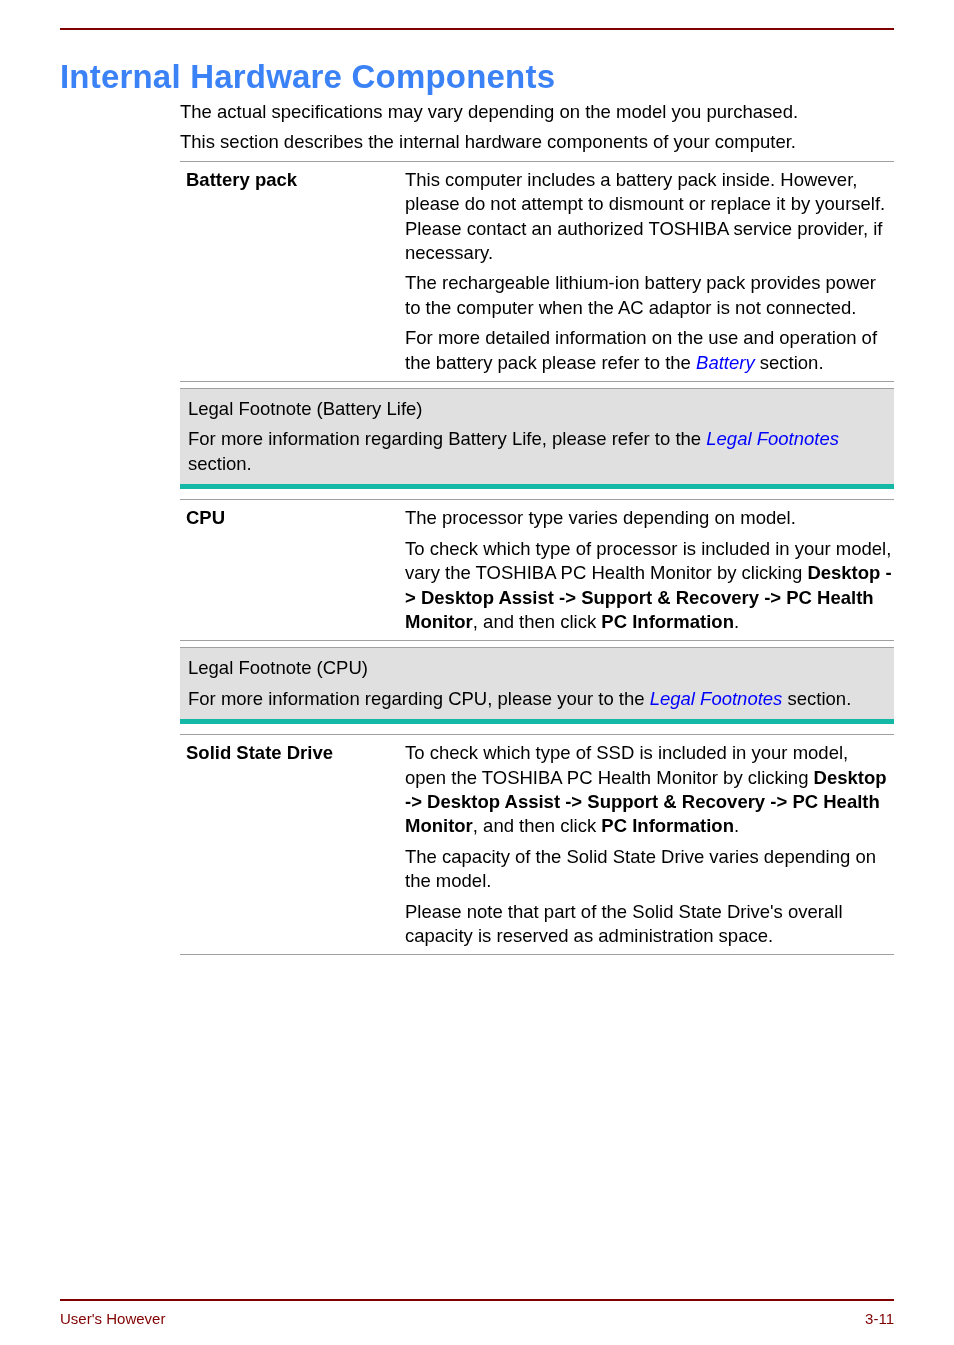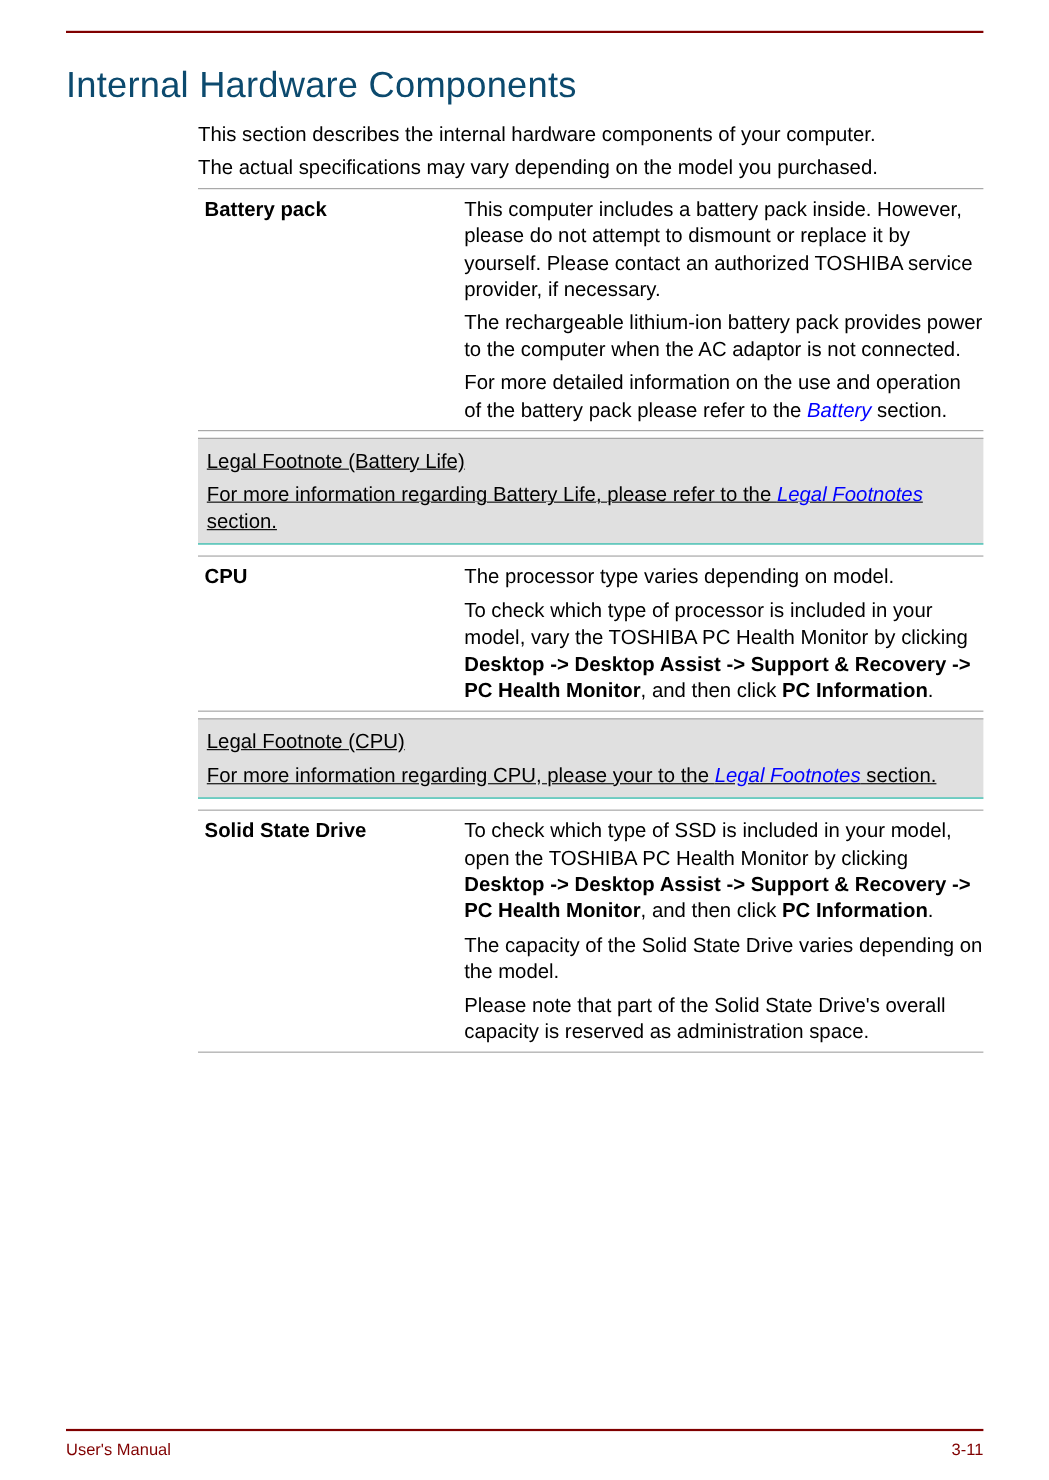--- a/index.html
+++ b/index.html
@@ -25,24 +25,24 @@
     background: #800000;
   }
   .content {
     position: absolute;
     top: 58px;
     left: 60px;
     right: 60px;
   }
   h1.section-heading {
     font-family: Arial, Helvetica, sans-serif;
-    font-weight: 400;
-    color: #0c4a6e;
+    font-weight: 700;
+    color: #3b82f6;
     font-size: 33px;
-    margin-bottom: 14px;
+    margin-bottom: 4px;
     letter-spacing: 0.2px;
   }
   .intro-block {
     margin-left: 120px;
     margin-right: 0;
   }
   .intro-block p {
     margin-bottom: 6px;
     line-height: 1.32;
   }
@@ -51,21 +51,20 @@
     margin-right: 0;
     margin-top: 4px;
   }
   .spec-row-rule {
     border-top: 1px solid #a0a0a0;
   }
   .spec-row {
     display: flex;
     padding-top: 6px;
     padding-bottom: 6px;
-    gap: 17px;
   }
   .spec-label {
     width: 225px;
     flex-shrink: 0;
     font-weight: bold;
     padding-left: 6px;
     line-height: 1.32;
   }
   .spec-body {
     flex: 1;
@@ -75,25 +74,24 @@
     margin-bottom: 6px;
   }
   .spec-body p:last-child {
     margin-bottom: 0;
   }
   .footnote-block {
     margin-left: 120px;
     margin-right: 0;
     background: #e0e0e0;
     border-top: 1px solid #a0a0a0;
-    border-bottom: 1px solid #14b8a6;
+    border-bottom: 5px solid #14b8a6;
     padding: 8px 8px 8px 8px;
     margin-top: 6px;
     margin-bottom: 10px;
-    text-decoration: underline;
   }
   .footnote-block p {
     line-height: 1.32;
     margin-bottom: 6px;
   }
   .footnote-block p:last-child {
     margin-bottom: 0;
   }
   .link {
     color: #0000ff;
@@ -124,22 +122,22 @@
 </head>
 <body>
 
 <div class="top-rule"></div>
 
 <div class="content">
 
   <h1 class="section-heading">Internal Hardware Components</h1>
 
   <div class="intro-block">
+    <p>The actual specifications may vary depending on the model you purchased.</p>
     <p>This section describes the internal hardware components of your computer.</p>
-    <p>The actual specifications may vary depending on the model you purchased.</p>
   </div>
 
   <div class="spec-table">
     <div class="spec-row-rule"></div>
     <div class="spec-row">
       <div class="spec-label">Battery pack</div>
       <div class="spec-body">
         <p>This computer includes a battery pack inside. However, please do not attempt to dismount or replace it by yourself. Please contact an authorized TOSHIBA service provider, if necessary.</p>
         <p>The rechargeable lithium-ion battery pack provides power to the computer when the AC adaptor is not connected.</p>
         <p><span>For more detailed information on the use and operation of the battery pack please refer to the </span><span class="link">Battery</span><span> section.</span></p>
@@ -181,15 +179,15 @@
       </div>
     </div>
     <div class="spec-row-rule"></div>
   </div>
 
 </div>
 
 <div class="bottom-rule"></div>
 
 <div class="footer">
-  <span>User's Manual</span>
+  <span>User's However</span>
   <span>3-11</span>
 </div>
 
 </body></html>

